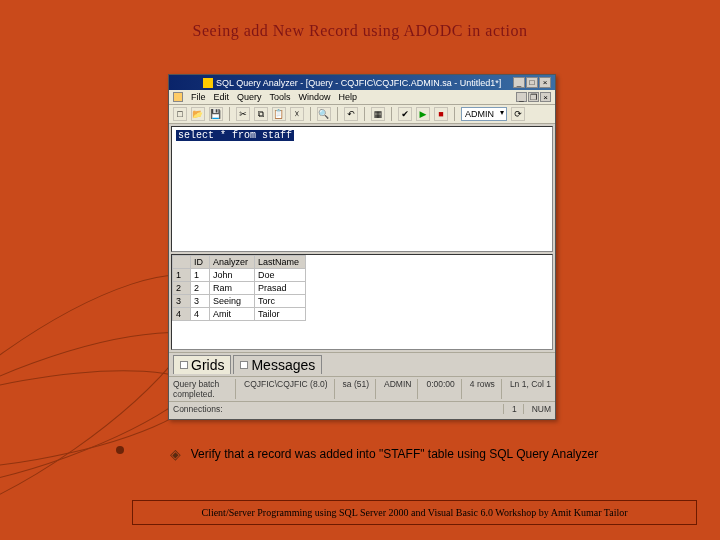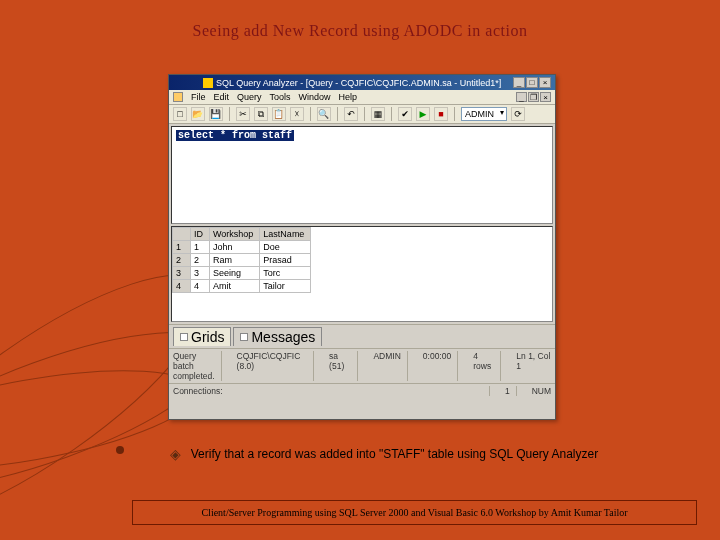--- a/index.html
+++ b/index.html
@@ -95,26 +95,25 @@
     padding: 1px 12px 1px 3px;
     font-size: 9px;
     position: relative;
   }
   .db-dropdown::after { content: "▾"; position:absolute; right:2px; top:0; font-size:8px; }
   .refresh-btn { width:14px; height:14px; border:1px solid #c8c4b8; background:#ece9d8; display:flex;align-items:center;justify-content:center; }
   .query-pane {
     background: #fff;
     border: 1px inset #888;
     margin: 2px;
-    height: 98px;
+    height: 126px;
     padding: 3px 4px;
     font-family: "Courier New", monospace;
     font-size: 10px;
     overflow: auto;
-    font-weight: bold;
   }
   .query-text { background: #0a246a; color:#fff; padding:0 2px; display:inline; }
   .results-pane {
     background: #fff;
     border: 1px inset #888;
     margin: 0 2px 2px 2px;
     height: 96px;
     overflow: auto;
     font-size: 9px;
   }
@@ -147,21 +146,21 @@
   .tab-icon { width:8px; height:8px; border:1px solid #888; background:#fff; }
   .statusbar1, .statusbar2 {
     background: #d4d0c8;
     border-top: 1px solid #aca899;
     padding: 2px 4px;
     font-size: 8.5px;
     display:flex;
     gap: 6px;
     color: #333;
   }
-  .status-cell { border-left: 1px solid #aca899; padding-left:15px; }
+  .status-cell { border-left: 1px solid #aca899; padding-left:8px; }
   .status-cell:first-child { border-left:none; padding-left:0; flex:1; }
   .statusbar2 { justify-content: flex-end; }
   .bullet-row {
     position: absolute;
     left: 170px;
     top: 446px;
     display: flex;
     align-items: center;
     gap: 10px;
     font-size: 12px;
@@ -255,21 +254,21 @@
   <div class="query-pane">
     <span class="query-text">select * from staff</span>
   </div>
 
   <div class="results-pane">
     <table class="results-table">
       <tbody>
           <tr>
         <th class="rowhdr"></th>
         <th>ID</th>
-        <th>Workshop</th>
+        <th>Analyzer</th>
         <th>LastName</th>
       </tr>
       <tr>
         <td class="rowhdr">1</td>
         <td>1</td>
         <td>John</td>
         <td>Doe</td>
       </tr>
       <tr>
         <td class="rowhdr">2</td>

